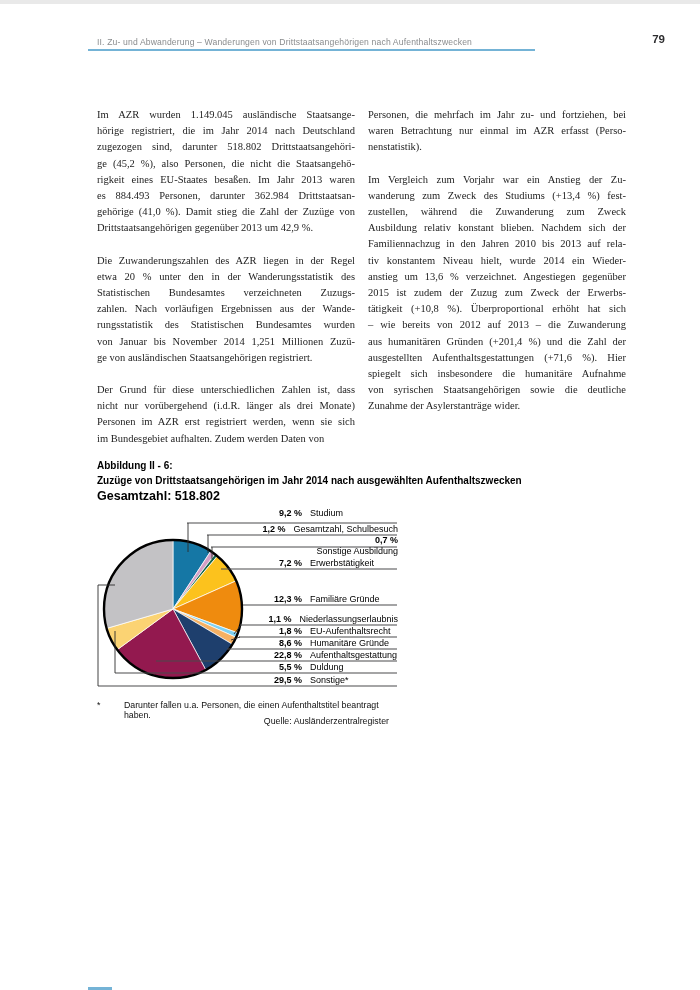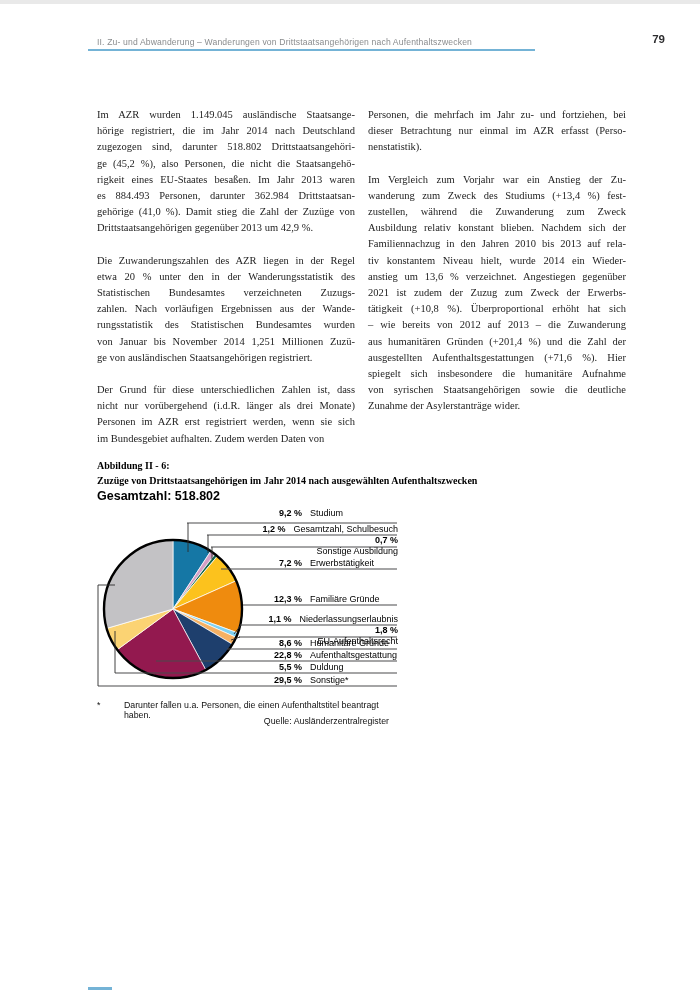--- a/index.html
+++ b/index.html
@@ -14,21 +14,21 @@
   .hdr-rule  { position:absolute; left:88px; top:45px; width:447px; height:1.8px; background:#74b3d6; }
   
   .col { position:absolute; top:103px; width:258px; font-family:"Liberation Serif", serif; font-size:10.5px; color:#232323; }
   .col-left  { left:97px; }
   .col-right { left:368px; }
   .para { margin:0 0 16px 0; }
   .bline { line-height:16.2px; text-align:justify; text-align-last:justify; white-space:normal; }
   .bline.last { text-align-last:left; }
   
   .figcap { position:absolute; left:97px; top:455px; width:540px; }
-  .fig-label, .fig-title { font-size:10px; font-weight:bold; line-height:14.5px; color:#000;font-family:Liberation Serif, serif; }
+  .fig-label, .fig-title { font-size:10px; font-weight:bold; line-height:14.5px; color:#000; }
   .fig-total { font-size:12.5px; font-weight:bold; line-height:16px; color:#000; }
   
   .chart { position:absolute; left:88px; top:503px; width:312px; height:200px; }
   .chart svg { position:absolute; left:0; top:0; }
   .leg-row { position:absolute; left:150px; width:160px; height:12px; display:flex; align-items:flex-end; }
   .leg-val { width:64px; text-align:right; font-size:9px; font-weight:bold; color:#000; line-height:11px; }
   .leg-lab { margin-left:8px; font-size:9px; color:#000; line-height:11px; white-space:nowrap; }
   
   .footnote { position:absolute; left:97px; top:696px; width:310px; display:flex; font-size:8.8px; color:#111; }
   .fn-marker { width:27px; }
@@ -67,32 +67,32 @@
       <div class="para">
         <div class="bline">Der Grund für diese unterschiedlichen Zahlen ist, dass</div>
         <div class="bline">nicht nur vorübergehend (i.d.R. länger als drei Monate)</div>
         <div class="bline">Personen im AZR erst registriert werden, wenn sie sich</div>
         <div class="bline last">im Bundesgebiet aufhalten. Zudem werden Daten von</div>
       </div>
     </div>
   <div class="col col-right" id="col-right">
       <div class="para">
         <div class="bline">Personen, die mehrfach im Jahr zu- und fortziehen, bei</div>
-        <div class="bline">dieser Betrachtung nur einmal im AZR erfasst (Perso-</div>
+        <div class="bline">waren Betrachtung nur einmal im AZR erfasst (Perso-</div>
         <div class="bline last">nenstatistik).</div>
       </div>
       <div class="para">
         <div class="bline">Im Vergleich zum Vorjahr war ein Anstieg der Zu-</div>
         <div class="bline">wanderung zum Zweck des Studiums (+13,4 %) fest-</div>
         <div class="bline">zustellen, während die Zuwanderung zum Zweck</div>
         <div class="bline">Ausbildung relativ konstant blieben. Nachdem sich der</div>
         <div class="bline">Familiennachzug in den Jahren 2010 bis 2013 auf rela-</div>
         <div class="bline">tiv konstantem Niveau hielt, wurde 2014 ein Wieder-</div>
         <div class="bline">anstieg um 13,6 % verzeichnet. Angestiegen gegenüber</div>
-        <div class="bline">2021 ist zudem der Zuzug zum Zweck der Erwerbs-</div>
+        <div class="bline">2015 ist zudem der Zuzug zum Zweck der Erwerbs-</div>
         <div class="bline">tätigkeit (+10,8 %). Überproportional erhöht hat sich</div>
         <div class="bline">– wie bereits von 2012 auf 2013 – die Zuwanderung</div>
         <div class="bline">aus humanitären Gründen (+201,4 %) und die Zahl der</div>
         <div class="bline">ausgestellten Aufenthaltsgestattungen (+71,6 %). Hier</div>
         <div class="bline">spiegelt sich insbesondere die humanitäre Aufnahme</div>
         <div class="bline">von syrischen Staatsangehörigen sowie die deutliche</div>
         <div class="bline last">Zunahme der Asylerstanträge wider.</div>
       </div>
     </div>
 
@@ -153,21 +153,21 @@
         <span class="leg-lab">Erwerbstätigkeit</span>
       </div>
       <div class="leg-row" style="top: 86px;">
         <span class="leg-val">12,3 %</span>
         <span class="leg-lab">Familiäre Gründe</span>
       </div>
       <div class="leg-row" style="top: 106px;">
         <span class="leg-val">1,1 %</span>
         <span class="leg-lab">Niederlassungserlaubnis</span>
       </div>
-      <div class="leg-row" style="top: 118px; flex-direction: column;">
+      <div class="leg-row" style="top: 118px;">
         <span class="leg-val">1,8 %</span>
         <span class="leg-lab">EU-Aufenthaltsrecht</span>
       </div>
       <div class="leg-row" style="top: 130px;">
         <span class="leg-val">8,6 %</span>
         <span class="leg-lab">Humanitäre Gründe</span>
       </div>
       <div class="leg-row" style="top: 142px;">
         <span class="leg-val">22,8 %</span>
         <span class="leg-lab">Aufenthaltsgestattung</span>

